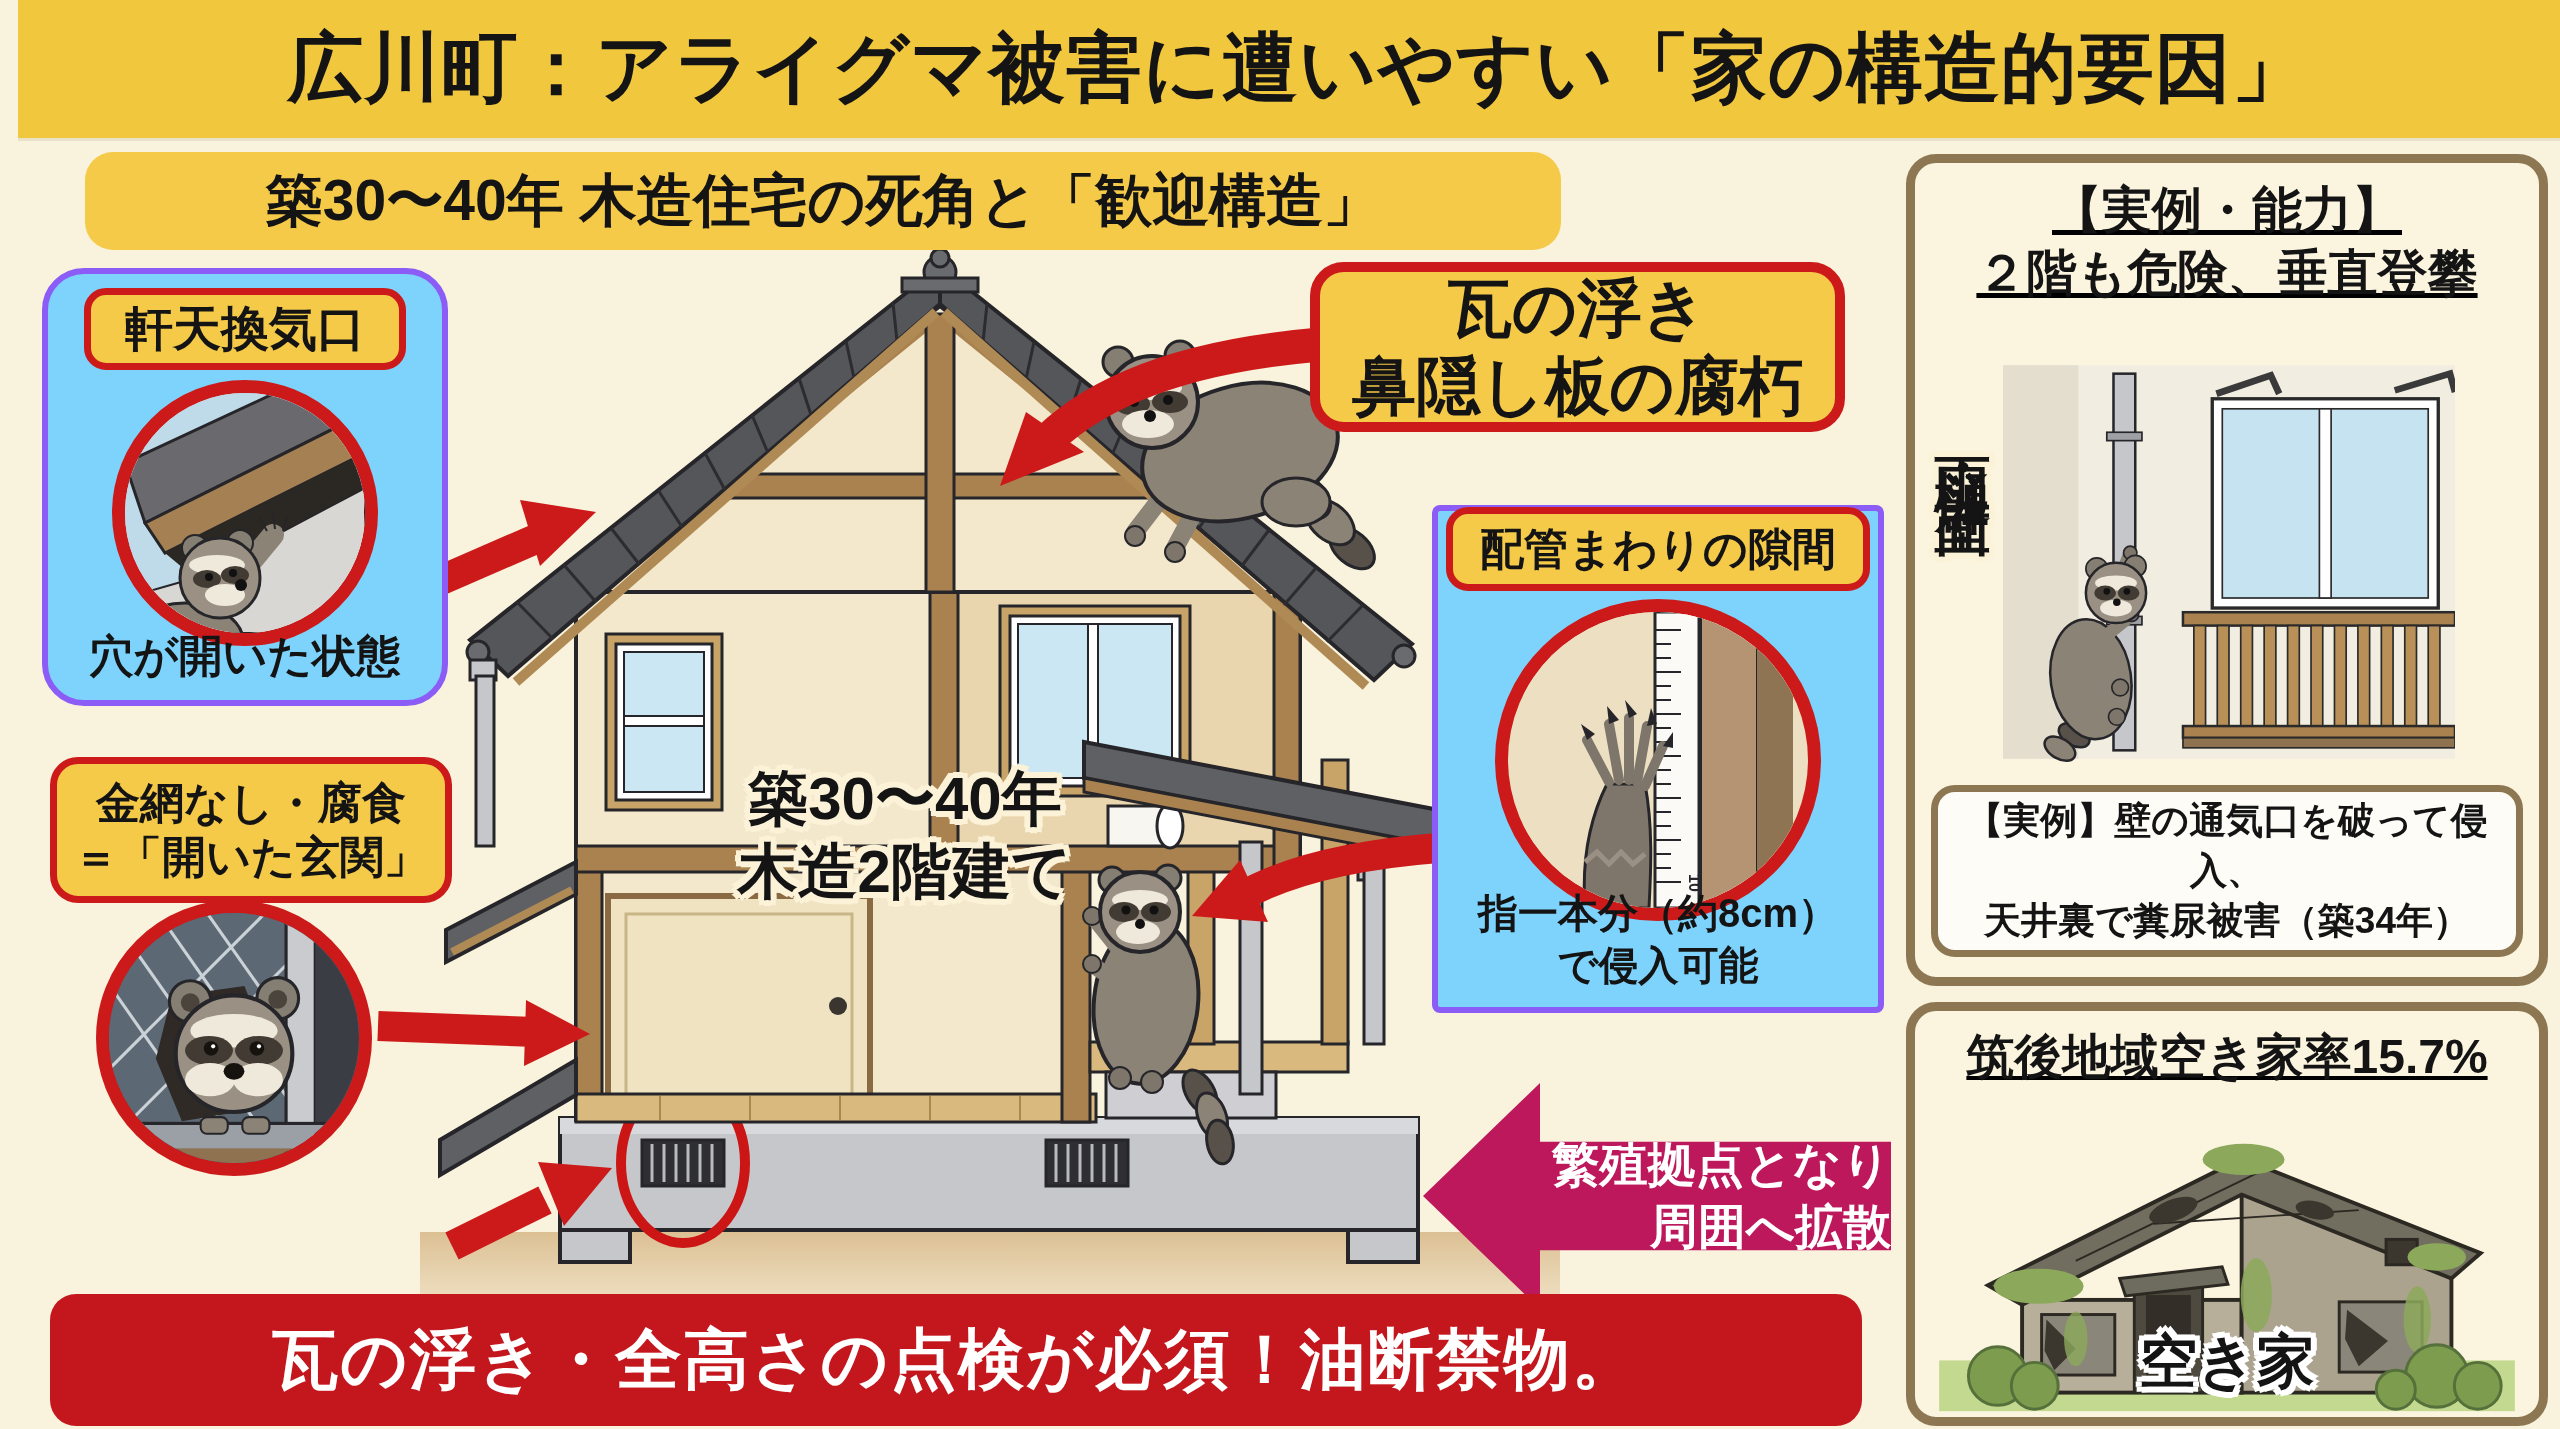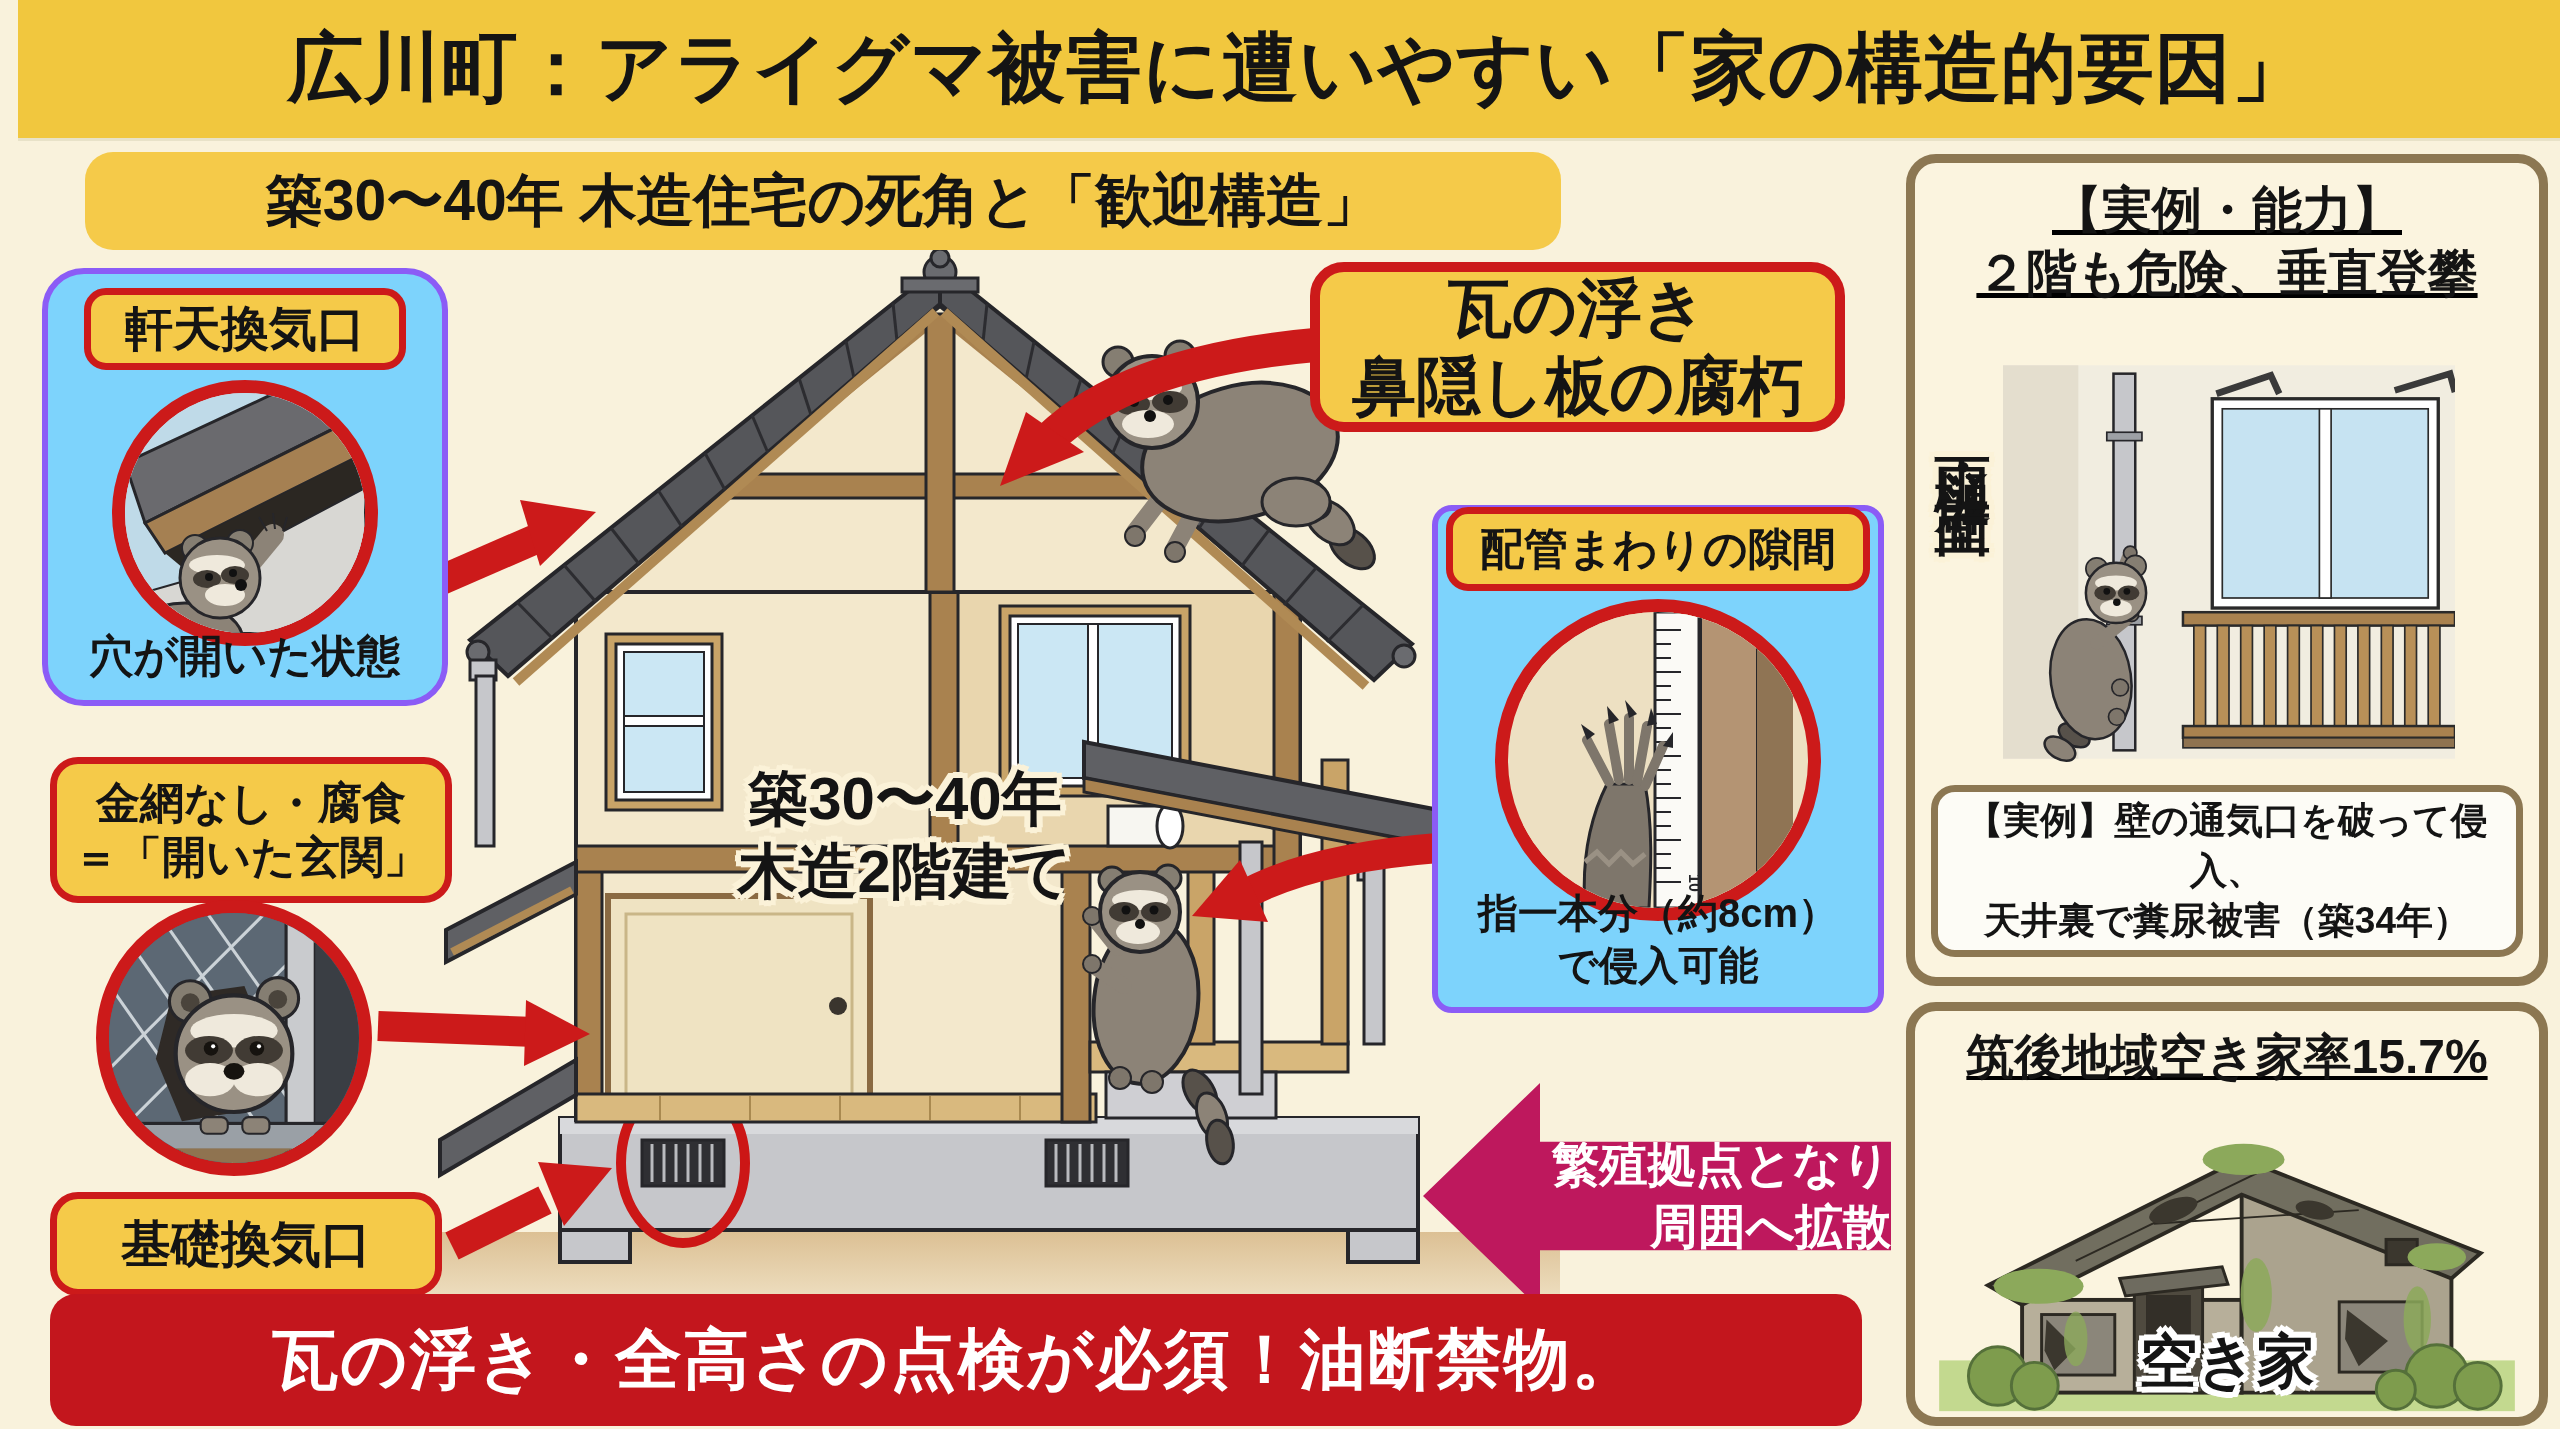--- a/index.html
+++ b/index.html
@@ -307,35 +307,32 @@
       <circle cx="98" cy="130" r="7" fill="#16130F"></circle>
         <circle cx="142" cy="130" r="7" fill="#16130F"></circle>
       <circle cx="100" cy="128" r="2" fill="#FFF"></circle>
         <circle cx="144" cy="128" r="2" fill="#FFF"></circle>
       <ellipse cx="120" cy="152" rx="10" ry="8" fill="#16130F"></ellipse>
       <rect x="88" y="196" width="26" height="16" rx="6" fill="#8C8377" stroke="#26262A" stroke-width="2"></rect>
       <rect x="128" y="196" width="26" height="16" rx="6" fill="#8C8377" stroke="#26262A" stroke-width="2"></rect>
     </svg>
   </div>
 
-  <div class="abs pill" style="left:50px;top:1192px;width:392px;height:104px;font-size:50px;border-radius:28px;">
-    <span>基礎換気口</span>
-  </div>
 
   <div class="abs caption outline-cream" style="left:690px;top:762px;width:430px;font-size:60px;line-height:1.22;">
     <div>築30〜40年</div>
     <div>木造2階建て</div>
   </div>
 
   <div class="abs pill" style="left:1310px;top:262px;width:535px;height:170px;font-size:64px;border-radius:34px;border-width:10px;">
     <span>瓦の浮き</span>
     <span>鼻隠し板の腐朽</span>
   </div>
 
-  <div class="abs redbox" style="left:1432px;top:505px;width:452px;height:508px;border-radius:20px;">
+  <div class="abs redbox" style="left:1432px;top:505px;width:452px;height:508px;border-radius:8px;">
     <div class="pill" style="position:absolute;left:50%;transform:translateX(-50%);top:-4px;width:424px;height:84px;font-size:44px;">
       <span>配管まわりの隙間</span>
     </div>
     <div class="abs" style="left:50%;transform:translateX(-50%);top:88px;width:300px;height:296px;border:13px solid #CC1A1A;border-radius:50%;overflow:hidden;background:#EDE0C2;">
       <svg viewBox="0 0 270 296" style="width:100%;height:100%;display:block;">
         <rect width="270" height="296" fill="#EDE0C2"></rect>
         <rect x="178" y="0" width="56" height="296" fill="#B49473" stroke="#26262A" stroke-width="2"></rect>
         <rect x="234" y="0" width="36" height="296" fill="#8F7454"></rect>
         <rect x="132" y="0" width="44" height="296" fill="#FBFAF6" stroke="#26262A" stroke-width="3"></rect>
         <g stroke="#26262A" stroke-width="2">

